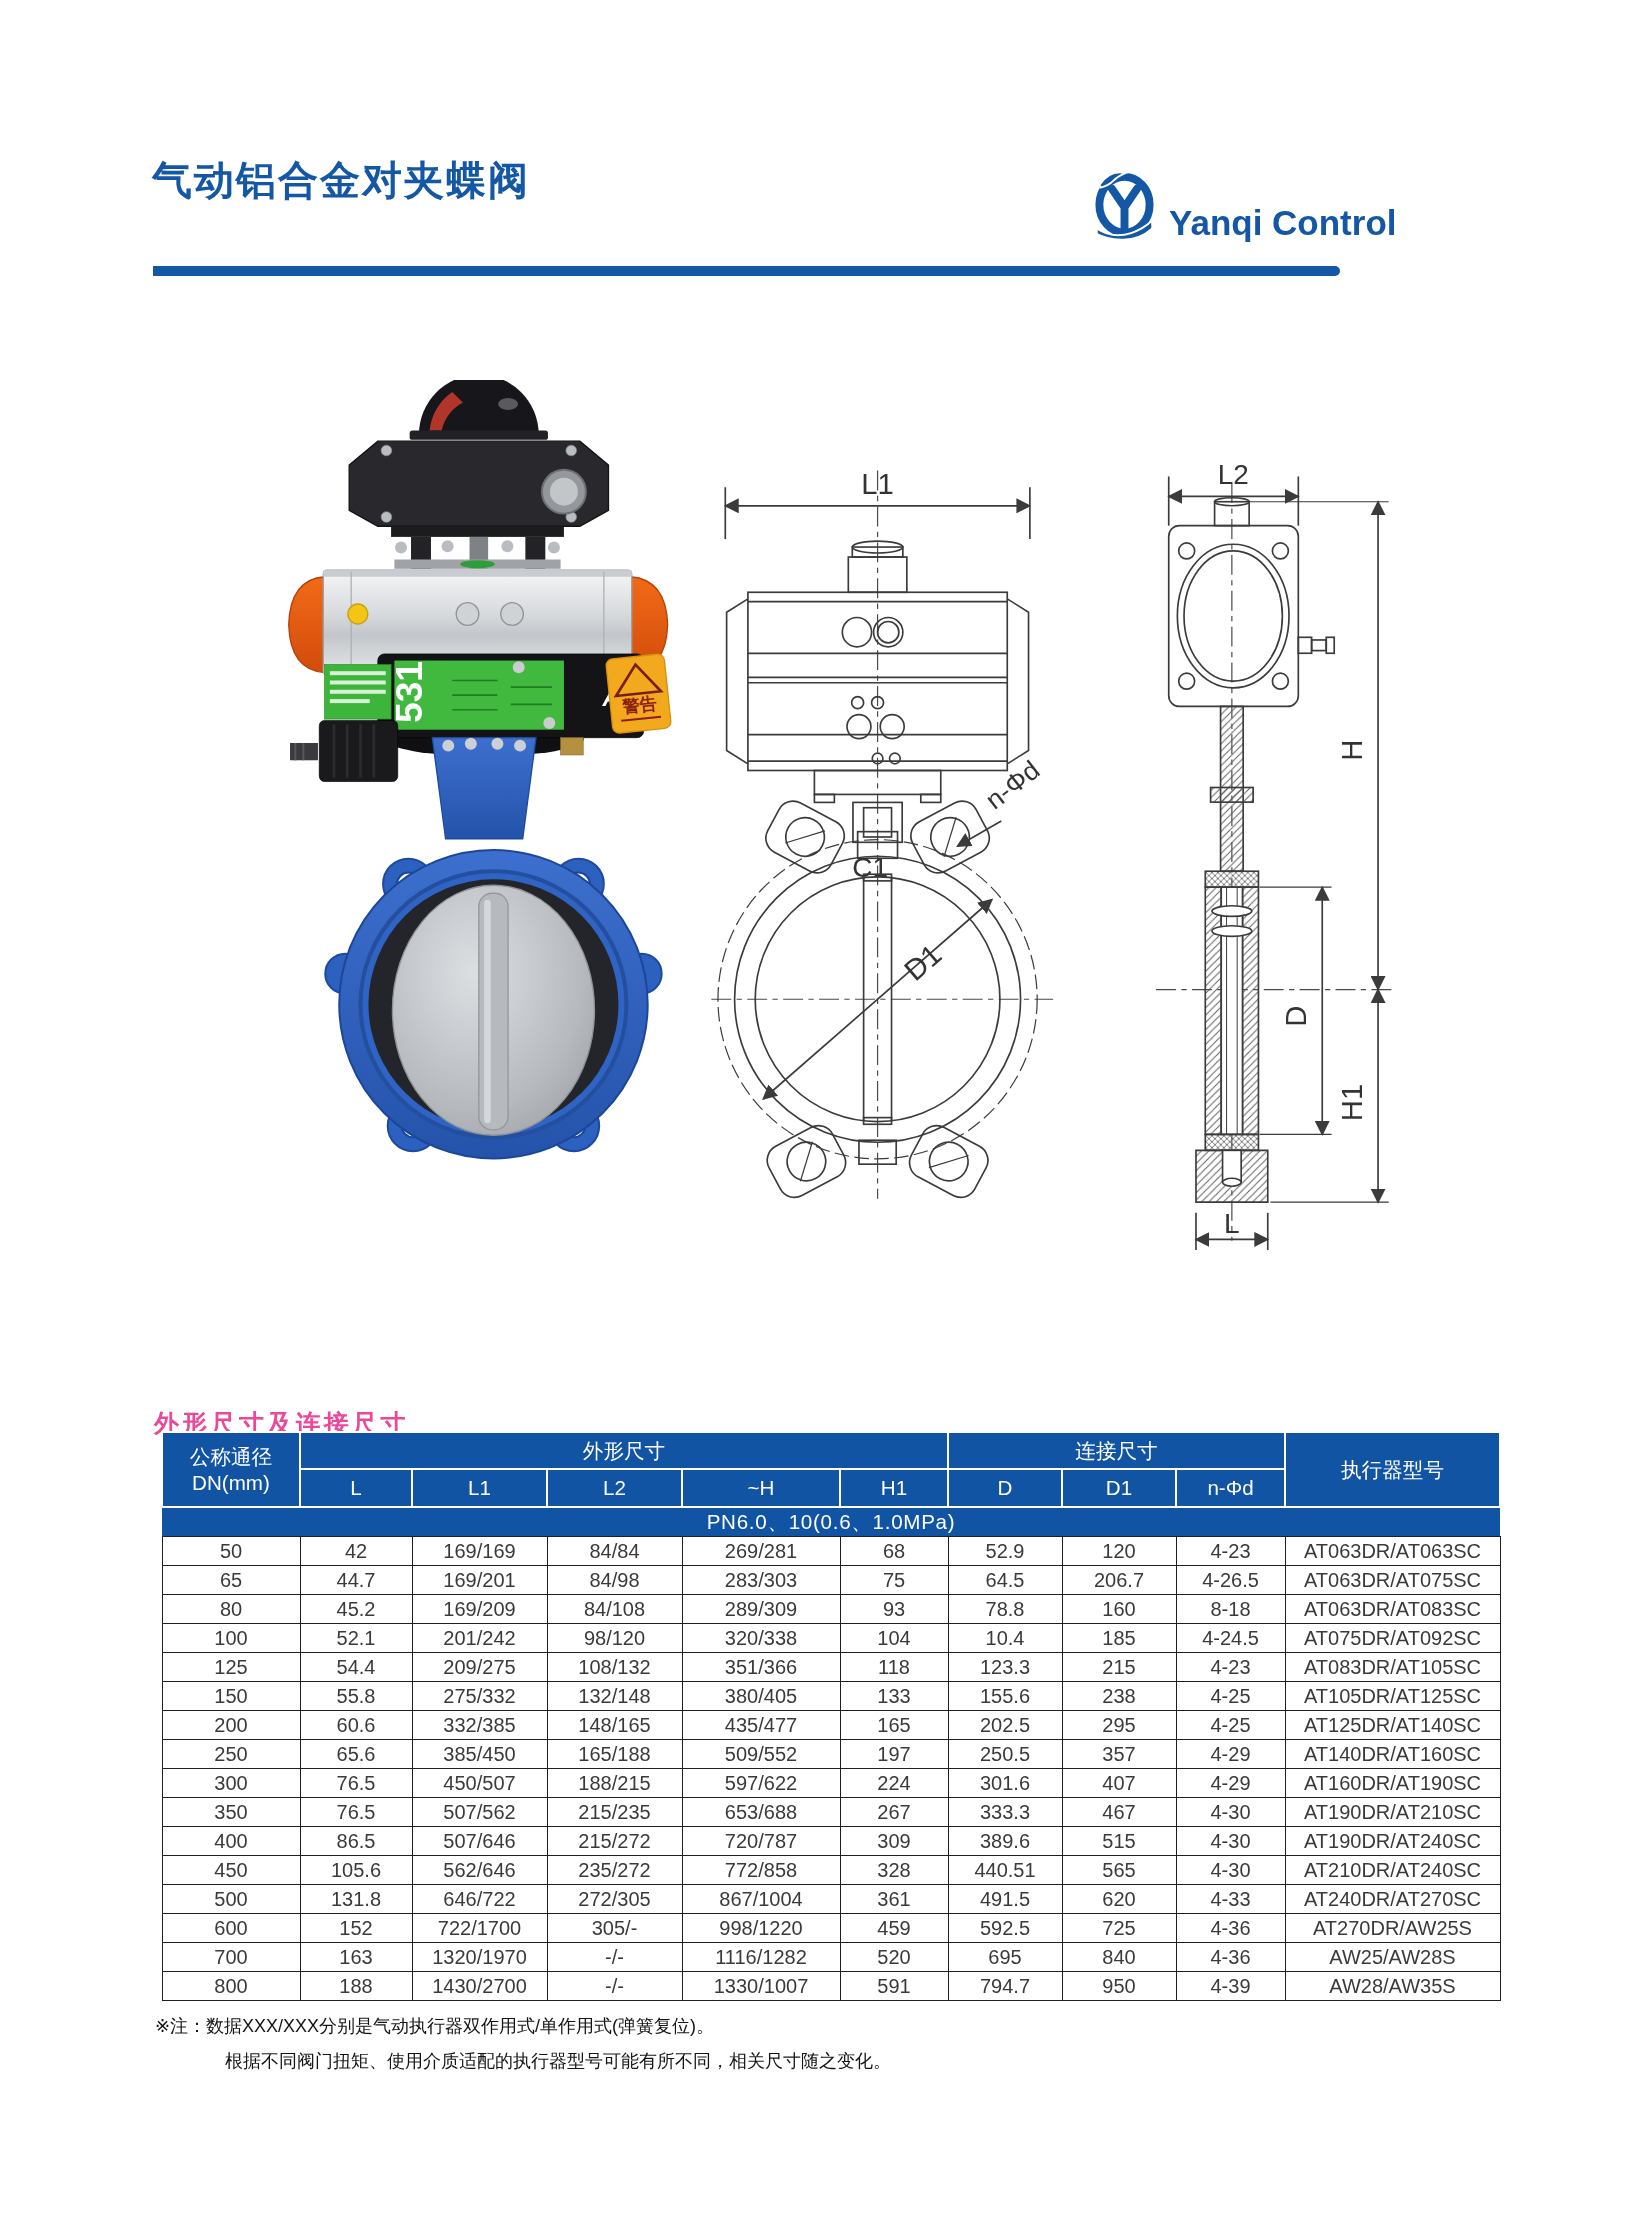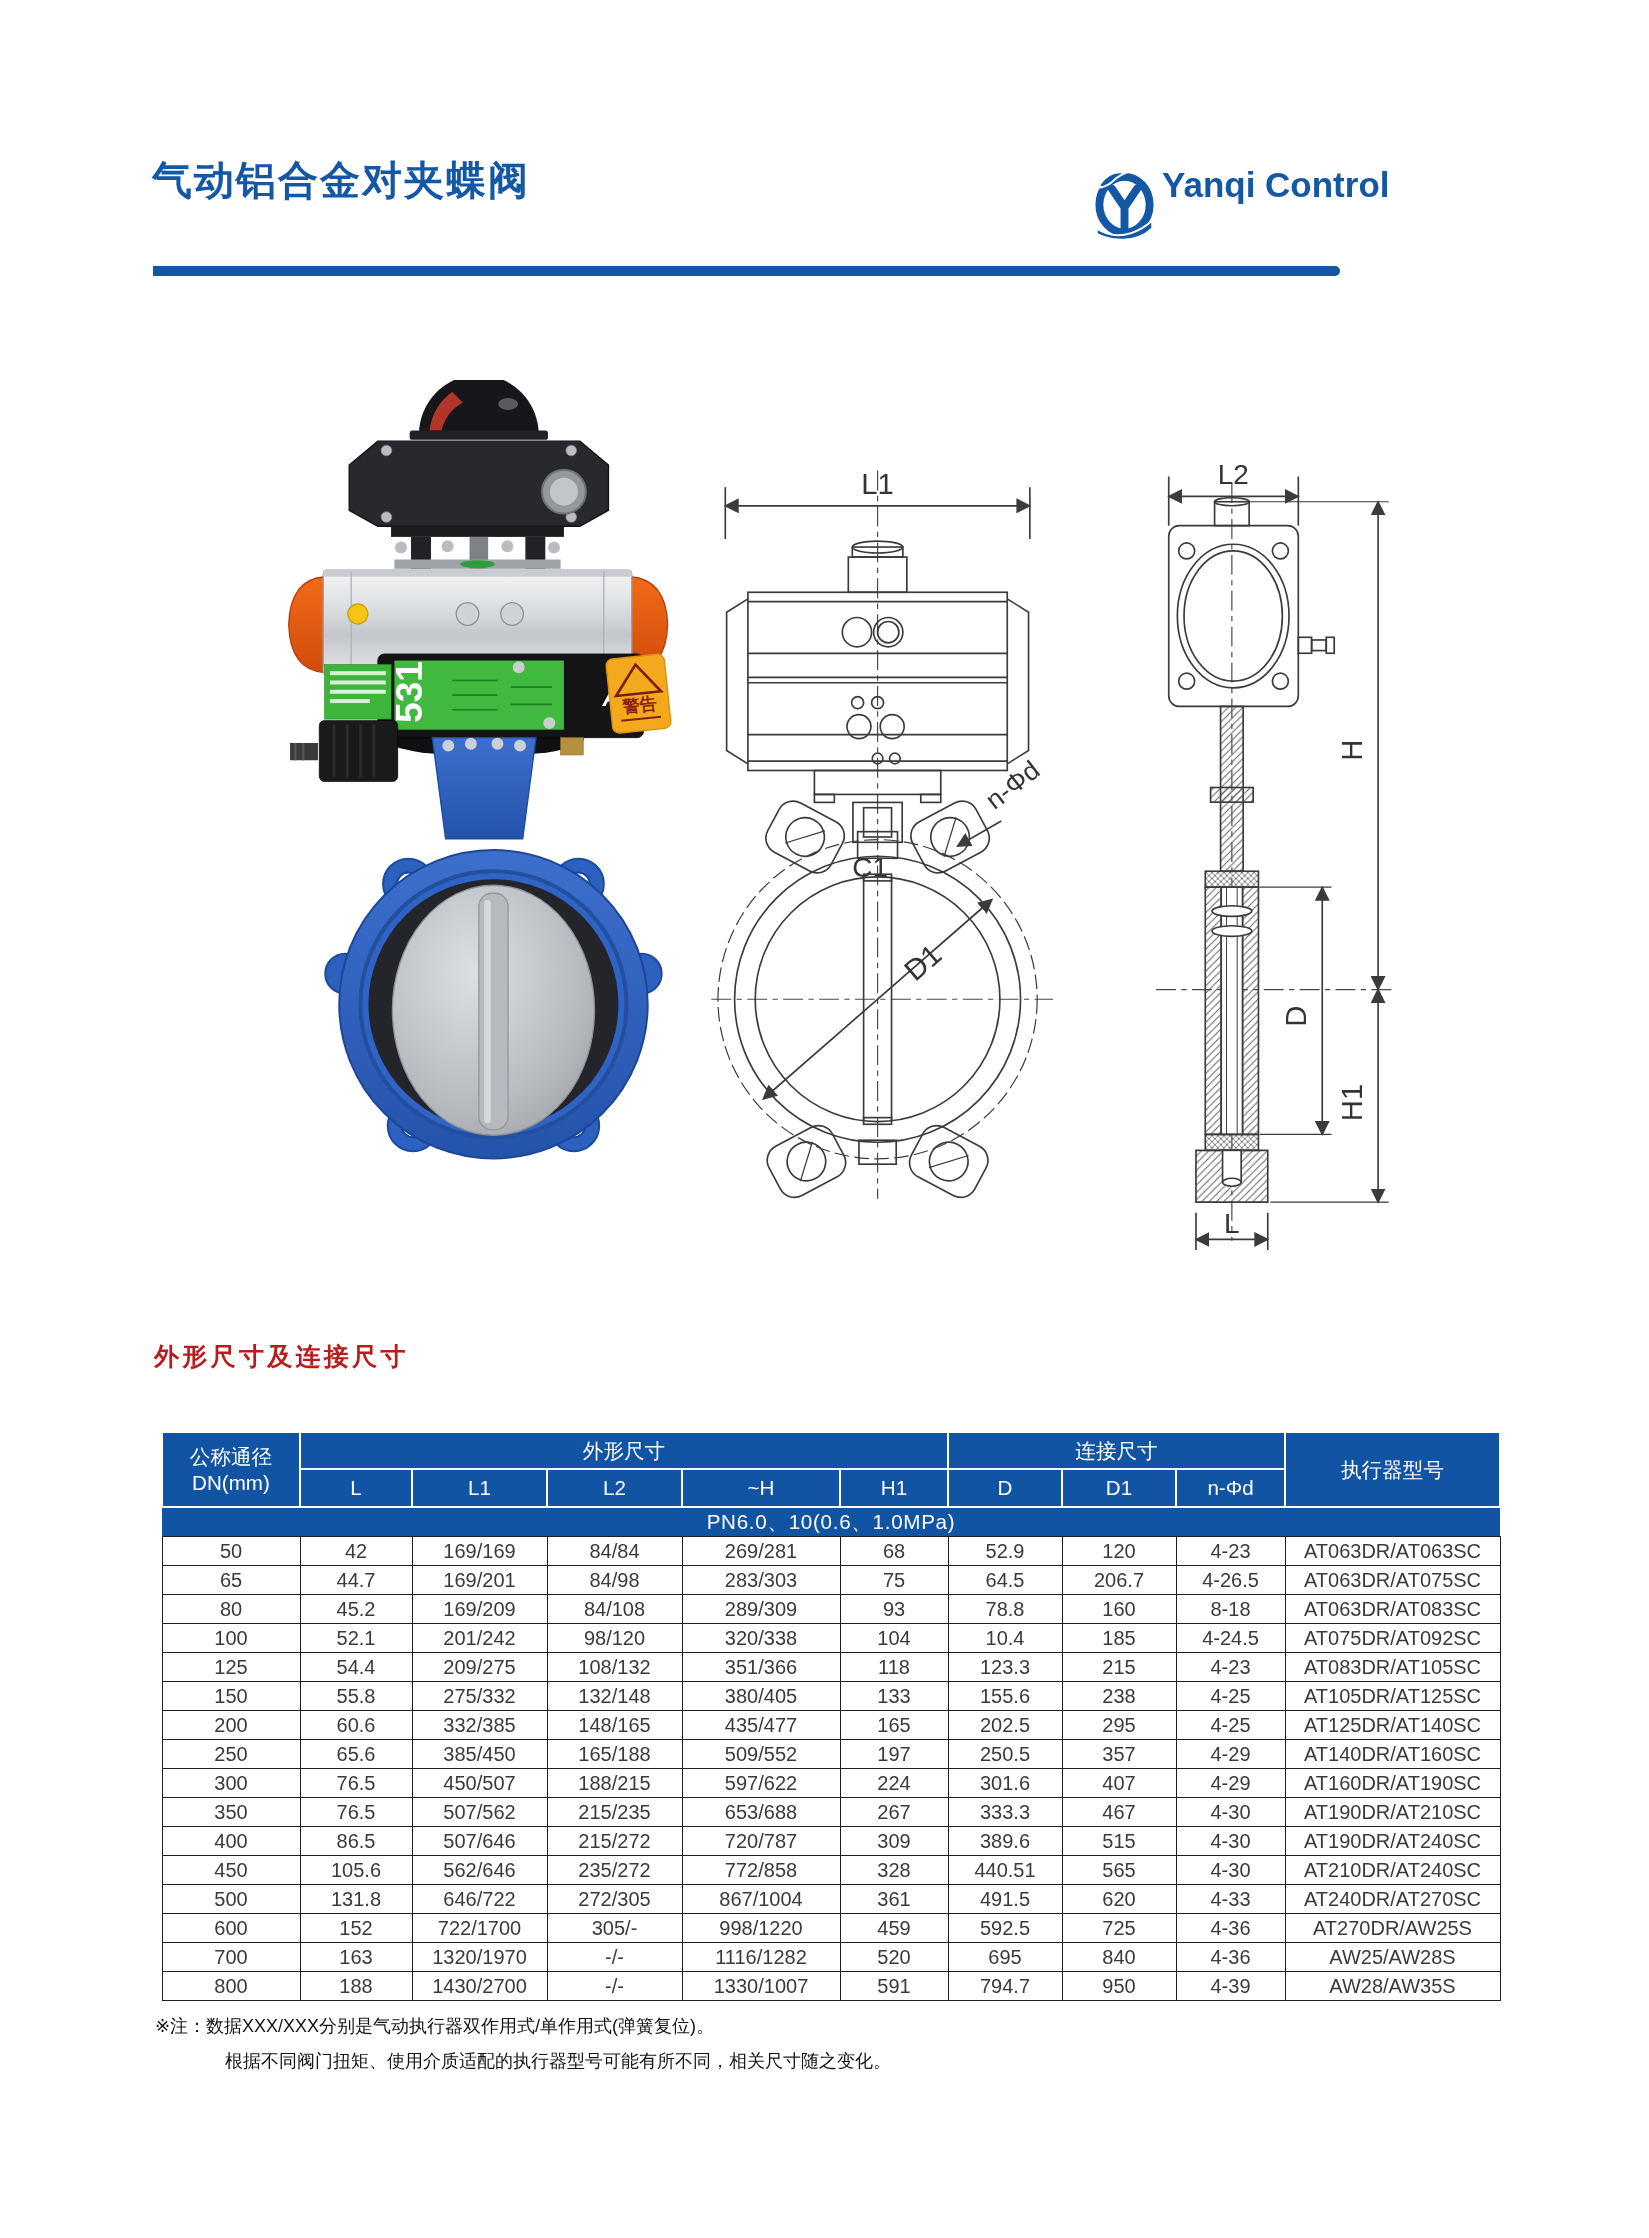--- a/index.html
+++ b/index.html
@@ -4,35 +4,35 @@
 <style>
   * { margin:0; padding:0; box-sizing:border-box; }
   html,body { background:#ffffff; }
   body { font-family:"Liberation Sans","DejaVu Sans",sans-serif; }
   .page { position:relative; width:1650px; height:2239px; background:#fff; overflow:hidden; }
 
   
   .titles { position:absolute; left:152px; top:157px; }
   .title-zh { font-size:40px; font-weight:bold; color:#1457a5; letter-spacing:2px; line-height:1.15; }
   .title-en { font-size:30px; font-weight:bold; color:#1457a5; letter-spacing:0px; line-height:1.2; margin-top:5.3px; }
-  .brand { position:absolute; left:1090px; top:165px; width:249px; display:flex; align-items:flex-start; gap:3px; }
+  .brand { position:absolute; left:1090px; top:165px; width:249px; display:flex; align-items:flex-end; gap:10px; }
   .brand svg { width:69px; height:78px; flex:0 0 auto; }
   .logo-text { font-size:35px; font-weight:bold; color:#1457a5; letter-spacing:0px; white-space:nowrap; }
   .divider { position:absolute; left:153px; top:266px; width:1187px; height:10px; background:#1457a5; border-radius:0 5.3px 5.3px 0; }
 
   
   .fig { position:absolute; }
   .fig-photo  { left:278px;  top:380px; width:399px;  height:831px; }
   .fig-front  { left:710px; top:434px; width:399px;  height:798px; }
   .fig-side   { left:1152px; top:418px; width:286px;  height:844px; }
   .fig svg { width:100%; height:100%; display:block; }
   .cad text { font-family:"Liberation Sans","DejaVu Sans",sans-serif; fill:#333; }
 
   
-  .section-title { position:absolute; left:154px; top:1340px; font-size:25px; font-weight:bold; color:#b91c1c; letter-spacing:3.3px; }
+  .section-title { position:absolute; left:154px; top:1407px; font-size:25px; font-weight:bold; color:#ec4899; letter-spacing:3.3px; }
 
   
   table.spec { position:absolute; left:161px; top:1431px; width:1340px; border-collapse:collapse; table-layout:fixed; }
   table.spec th, table.spec td { text-align:center; vertical-align:middle; }
   table.spec thead th { background:#1254a4; color:#fff; font-weight:normal; font-size:20.6px; border:2px solid #fff; }
   table.spec thead tr.h1 th { height:37px; }
   table.spec thead tr.h2 th { height:38px; }
   .dn-head { line-height:1.25; }
   table.spec tr.pn td { background:#1254a4; color:#fff; font-size:20.6px; height:16px; border:none; letter-spacing:0.7px;margin-left:7px; }
   table.spec tbody td { border:1.3px solid #1f1f1f; height:29px; font-size:20px; color:#3a3a3a; padding:0 2.7px;

